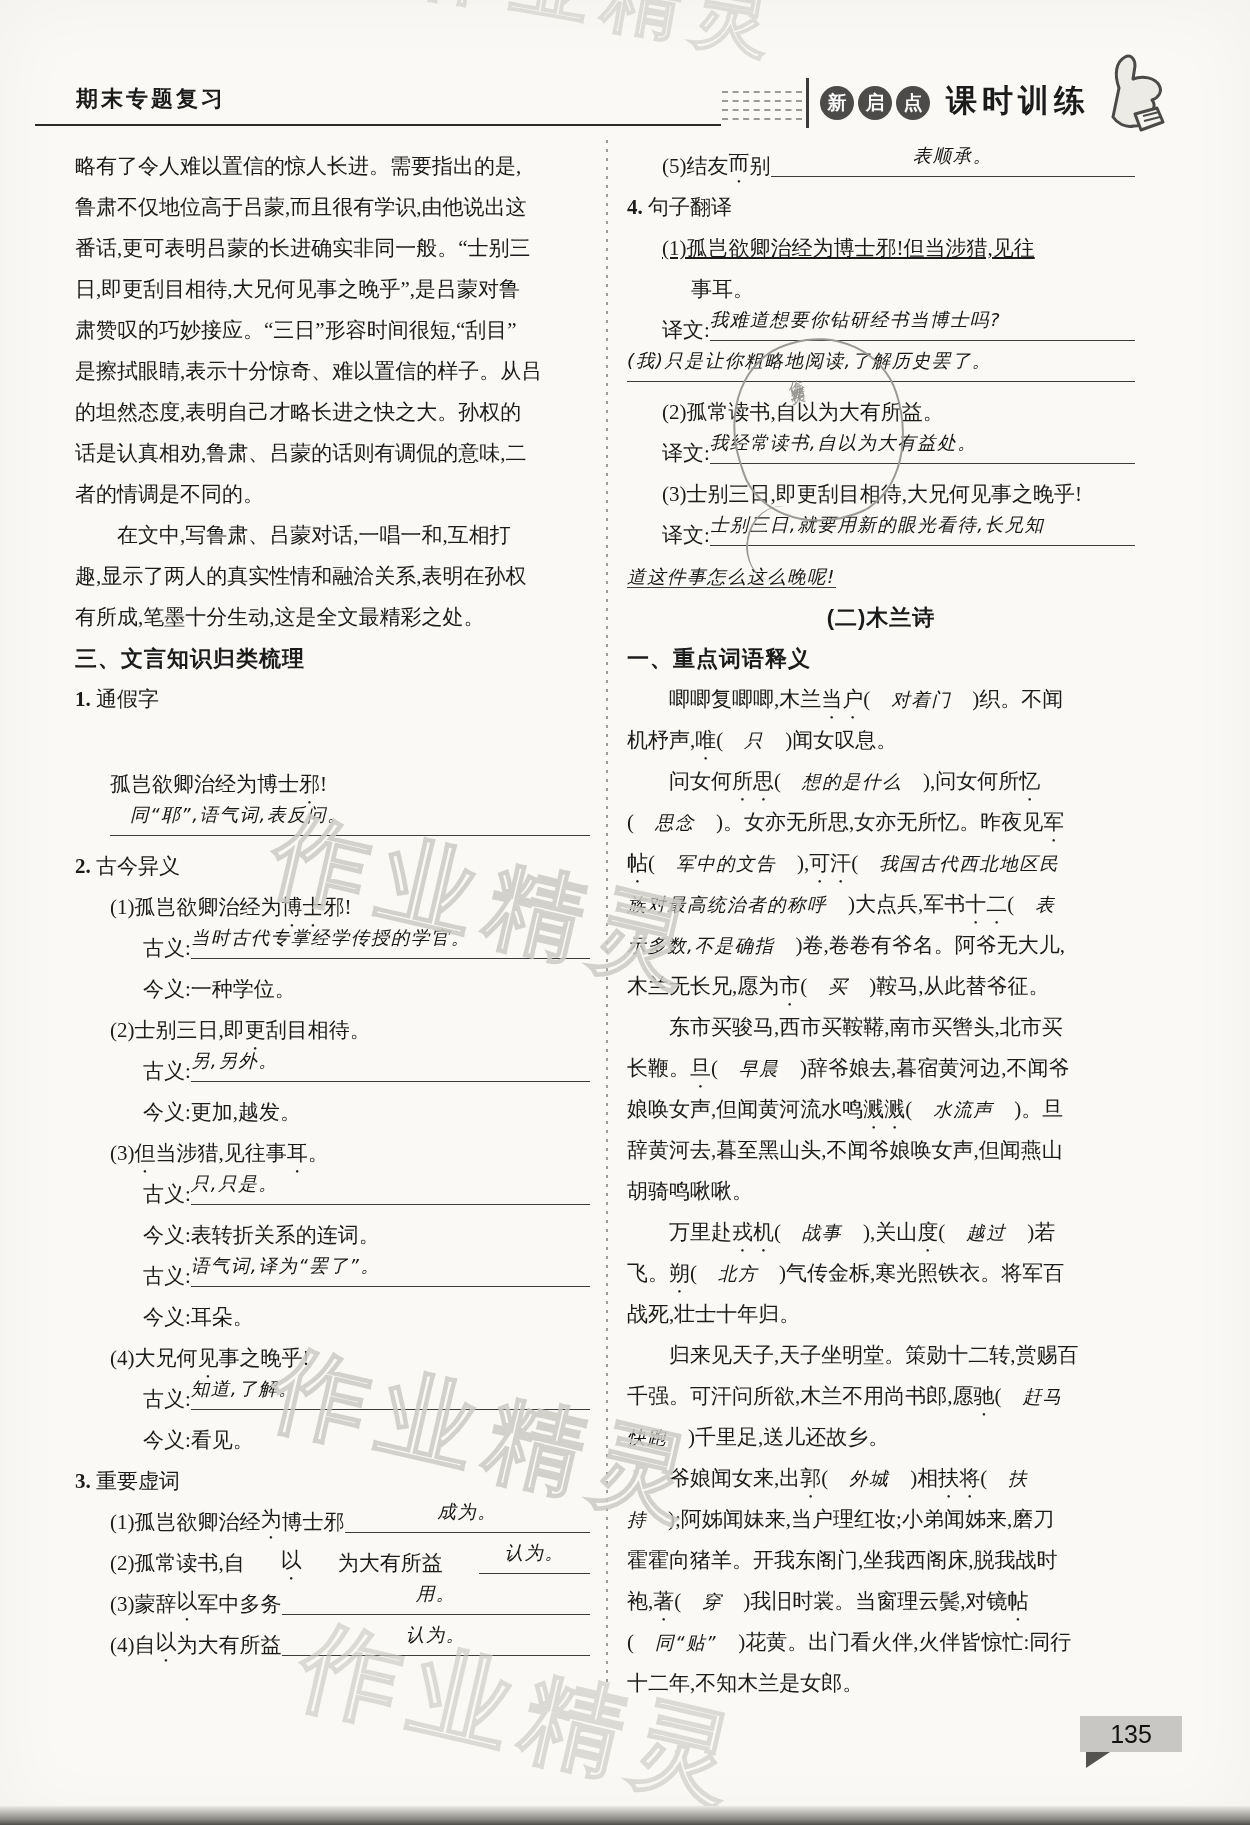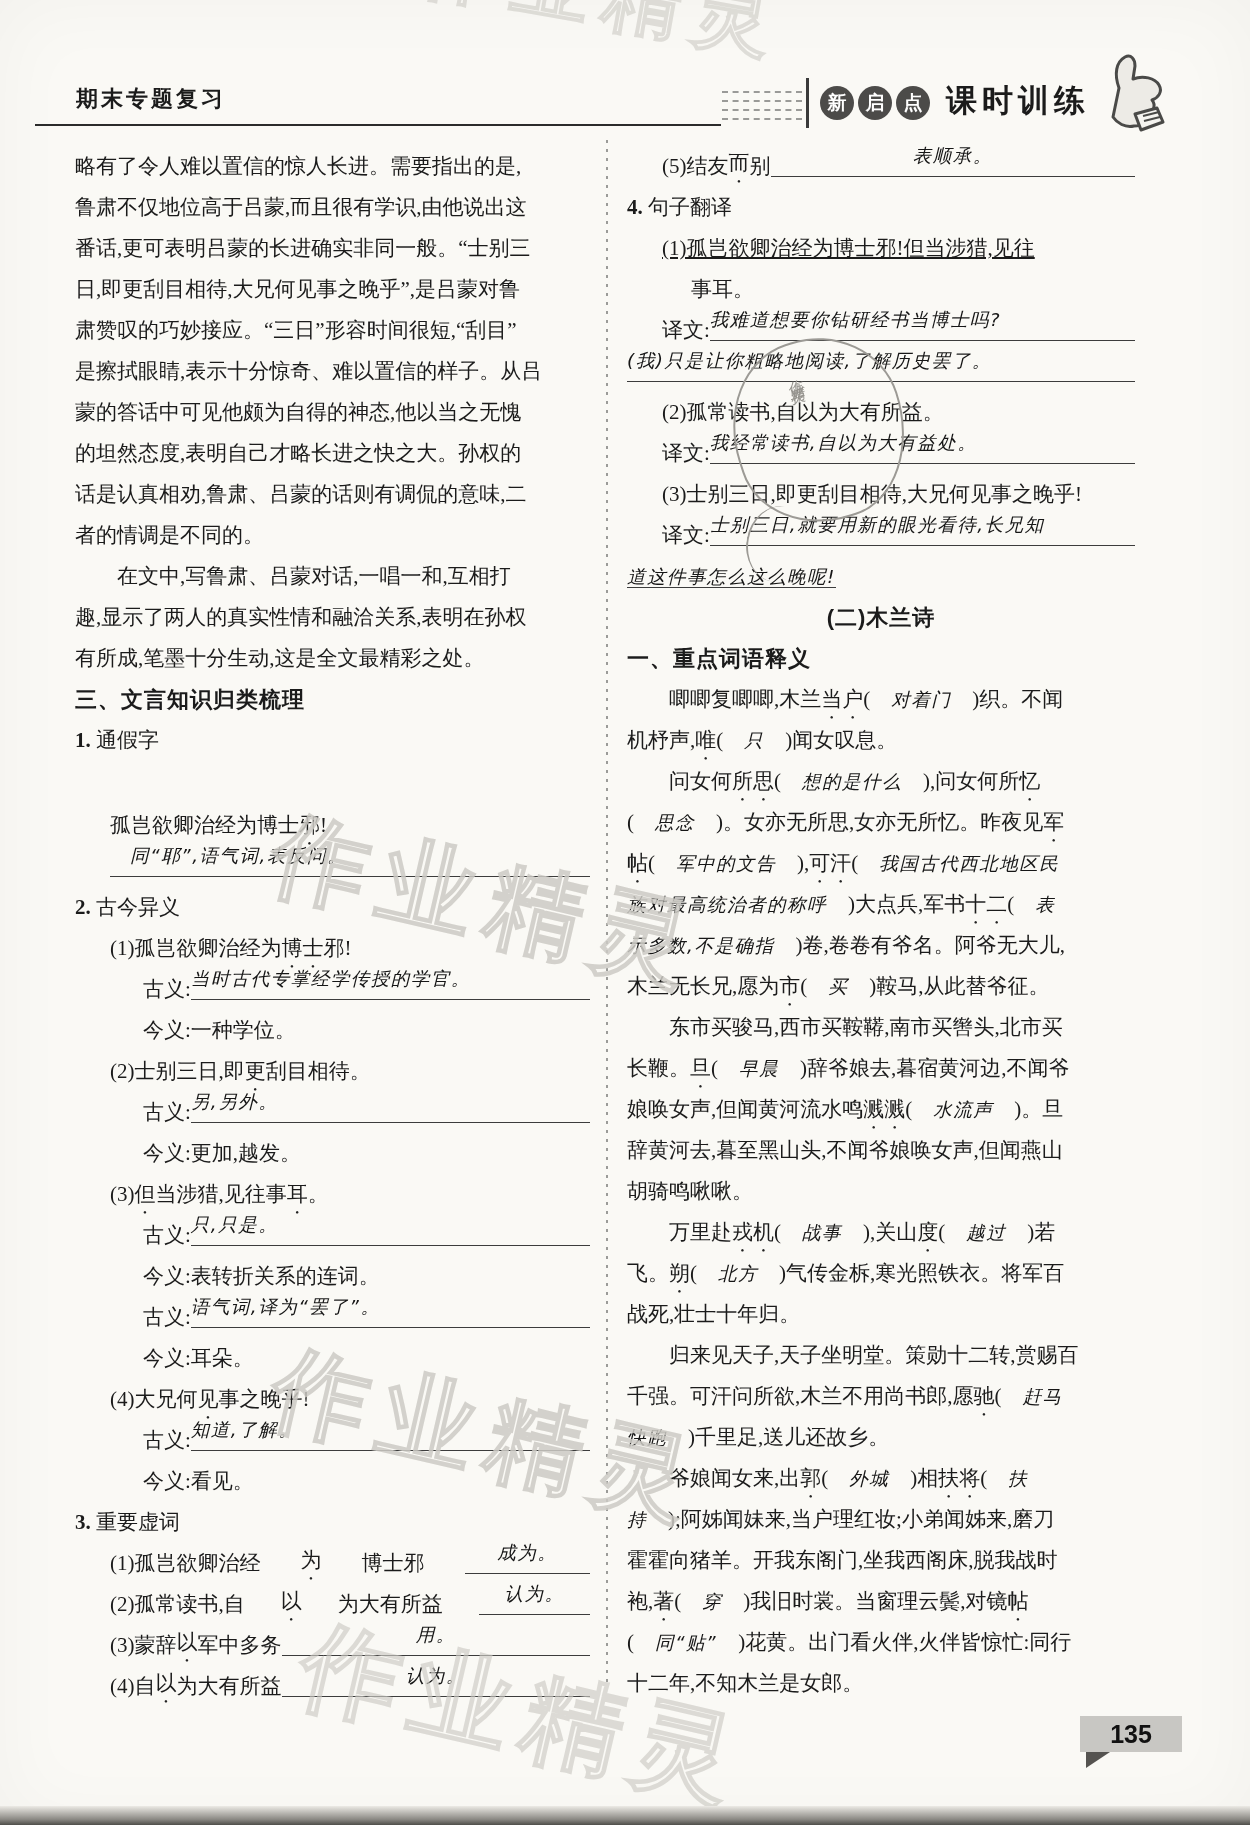--- a/index.html
+++ b/index.html
@@ -55,21 +55,21 @@
   .stamp .ring { position:absolute; inset:0; border:2.5px solid #9c9a95;
     border-radius:48% 52% 46% 54% / 55% 45% 58% 42%; }
   .stamp .txt { position:absolute; left:66px; top:26px; writing-mode:vertical-rl;
     font-family:"DejaVu Sans", sans-serif; font-style:italic; font-size:15px;
     color:#94928d; letter-spacing:3px; }
   .stamp::after { content:""; position:absolute; left:-20px; bottom:-42px; width:62px; height:76px;
     border-left:2.5px solid #9c9a95; border-radius:50%; transform:rotate(28deg); }
   
   .pagebox { position:absolute; left:1080px; top:1716px; width:102px; height:36px;
     background:#c8c7c3; display:flex; align-items:center; justify-content:center;
-    font-family:"Liberation Sans", sans-serif; font-weight:bold; font-size:25px; color:#111; }
+    font-family:"Liberation Sans", sans-serif; font-weight:normal; font-size:25px; color:#111; }
   .pagefold { position:absolute; left:1086px; top:1752px; width:0; height:0;
     border-top:16px solid #555350; border-right:24px solid transparent; }
   .bottom-shadow { position:absolute; left:0; top:1806px; width:1250px; height:19px;
     background:linear-gradient(180deg,#eceae5 0%,#8b8984 70%,#4f4e4a 100%); }
 </style>
 </head>
 <body>
 
 <div class="page">
 
@@ -102,21 +102,20 @@
 
   <div class="divider"></div>
 
   <div class="col" id="left-col">
       <div class="line"><span>略有了令人难以置信的惊人长进。需要指出的是,</span></div>
       <div class="line"><span>鲁肃不仅地位高于吕蒙,而且很有学识,由他说出这</span></div>
       <div class="line"><span>番话,更可表明吕蒙的长进确实非同一般。“士别三</span></div>
       <div class="line"><span>日,即更刮目相待,大兄何见事之晚乎”,是吕蒙对鲁</span></div>
       <div class="line"><span>肃赞叹的巧妙接应。“三日”形容时间很短,“刮目”</span></div>
       <div class="line"><span>是擦拭眼睛,表示十分惊奇、难以置信的样子。从吕</span></div>
-      <div class="line"><span>蒙的答话中可见他颇为自得的神态,他以当之无愧</span></div>
       <div class="line"><span>的坦然态度,表明自己才略长进之快之大。孙权的</span></div>
       <div class="line"><span>话是认真相劝,鲁肃、吕蒙的话则有调侃的意味,二</span></div>
       <div class="line"><span>者的情调是不同的。</span></div>
       <div class="line"><span>　　在文中,写鲁肃、吕蒙对话,一唱一和,互相打</span></div>
       <div class="line"><span>趣,显示了两人的真实性情和融洽关系,表明在孙权</span></div>
       <div class="line"><span>有所成,笔墨十分生动,这是全文最精彩之处。</span></div>
       <div class="line heading"><span>三、文言知识归类梳理</span></div>
       <div class="line"><span class="b">1.</span><span> 通假字</span></div>
       <div class="line" style="padding-left: 35px; margin-top: 44px;"><span>孤岂欲卿治经为博士</span><span class="em">邪</span><span>!</span></div>
       <div class="line flex" style="padding-left: 35px;">
@@ -146,21 +145,21 @@
         <span class="hw grow">语气词,译为“罢了”。</span>
       </div>
       <div class="line" style="padding-left: 68px;"><span>今义:耳朵。</span></div>
       <div class="line" style="padding-left: 35px;"><span>(4)大兄何</span><span class="em">见</span><span>事之晚乎!</span></div>
       <div class="line flex" style="padding-left: 68px;">
         <span>古义:</span>
         <span class="hw grow">知道,了解。</span>
       </div>
       <div class="line" style="padding-left: 68px;"><span>今义:看见。</span></div>
       <div class="line"><span class="b">3.</span><span> 重要虚词</span></div>
-      <div class="line flex" style="padding-left: 35px; gap: 40px;">
+      <div class="line flex" style="padding-left: 35px;">
         <span>(1)孤岂欲卿治经</span>
         <span class="em">为</span>
         <span>博士邪</span>
         <span class="hw grow ctr">成为。</span>
       </div>
       <div class="line flex" style="padding-left: 35px; gap: 36px;">
         <span>(2)孤常读书,自</span>
         <span class="em">以</span>
         <span>为大有所益</span>
         <span class="hw grow ctr">认为。</span>

